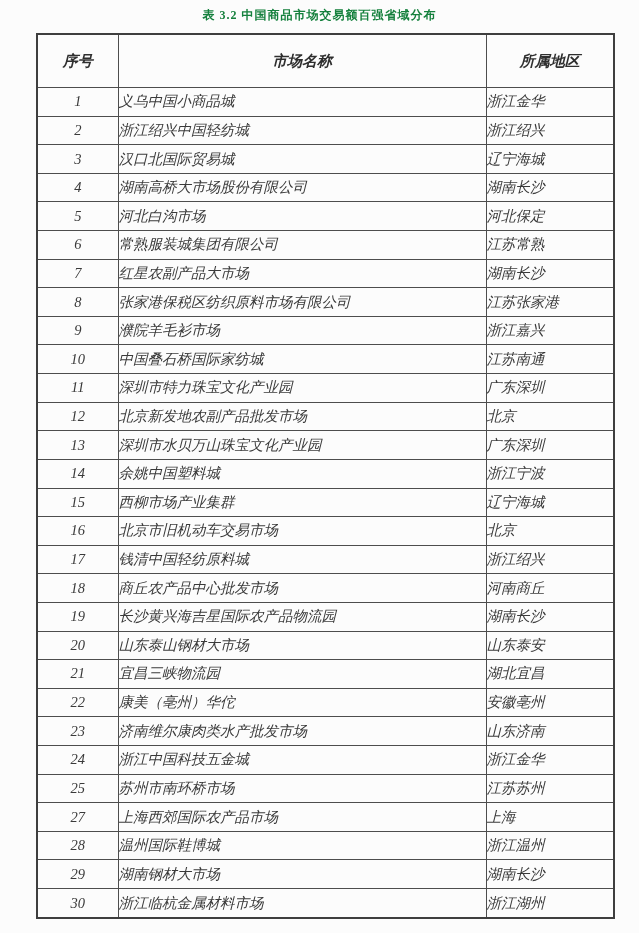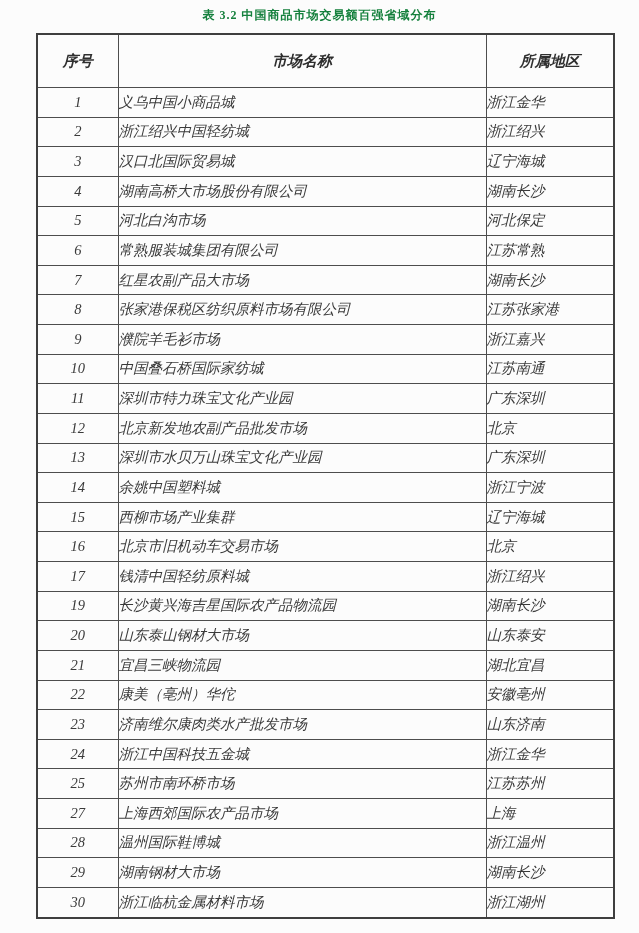--- a/index.html
+++ b/index.html
@@ -179,20 +179,25 @@
           <td class="col-no">16</td>
           <td class="col-name">北京市旧机动车交易市场</td>
           <td class="col-region">北京</td>
         </tr>
         <tr>
           <td class="col-no">17</td>
           <td class="col-name">钱清中国轻纺原料城</td>
           <td class="col-region">浙江绍兴</td>
         </tr>
         <tr>
+          <td class="col-no">18</td>
+          <td class="col-name">商丘农产品中心批发市场</td>
+          <td class="col-region">河南商丘</td>
+        </tr>
+        <tr>
           <td class="col-no">19</td>
           <td class="col-name">长沙黄兴海吉星国际农产品物流园</td>
           <td class="col-region">湖南长沙</td>
         </tr>
         <tr>
           <td class="col-no">20</td>
           <td class="col-name">山东泰山钢材大市场</td>
           <td class="col-region">山东泰安</td>
         </tr>
         <tr>

